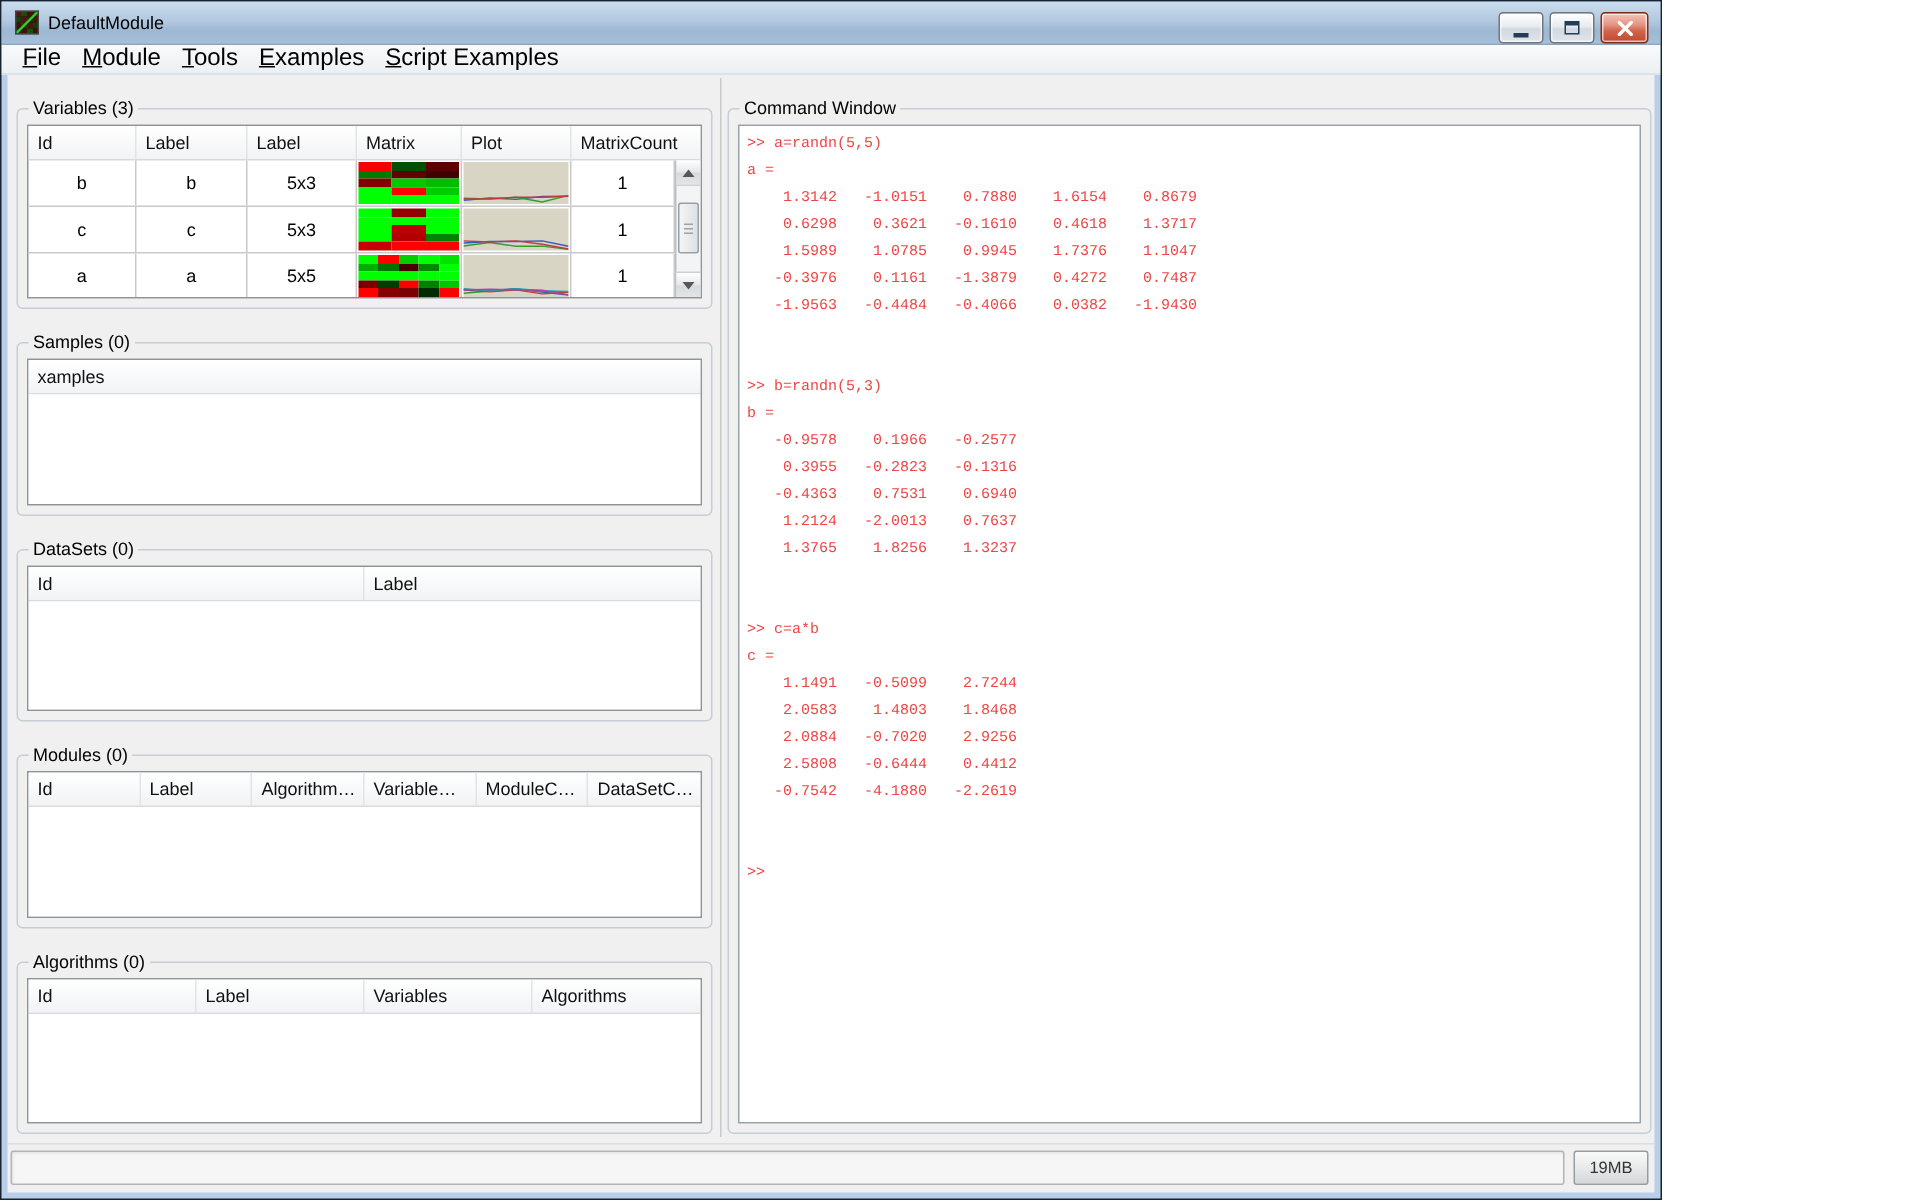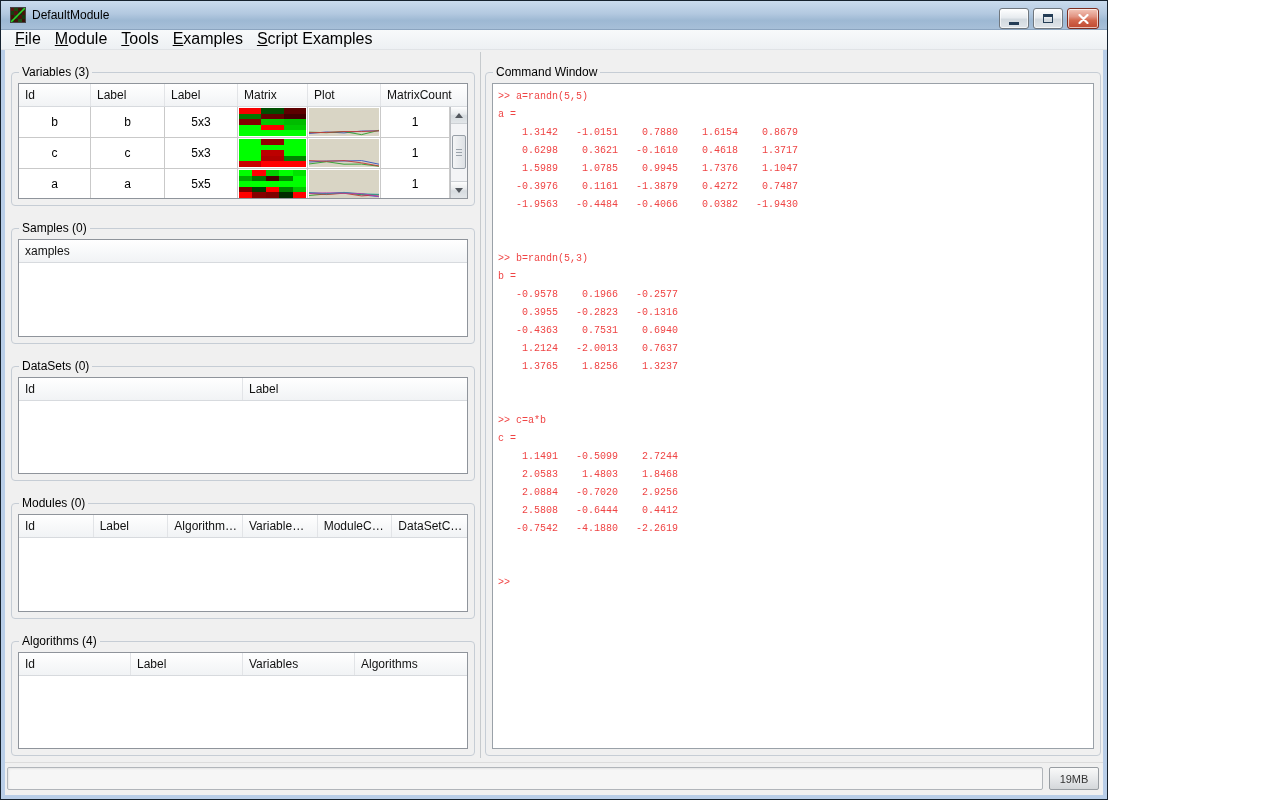--- a/index.html
+++ b/index.html
@@ -328,21 +328,21 @@
               <div class="th">AlgorithmC...</div>
               <div class="th">VariableCo...</div>
               <div class="th">ModuleCount</div>
               <div class="th">DataSetCo...</div>
             </div>
             <div class="tbody-empty"></div>
           </div>
         </div>
 
         <div class="gbox grow">
-          <span class="gbox-label">Algorithms (4)</span>
+          <span class="gbox-label">Algorithms (0)</span>
           <div class="tbl" style="height:100%;">
             <div class="thead c4">
               <div class="th">Id</div>
               <div class="th">Label</div>
               <div class="th">Variables</div>
               <div class="th">Algorithms</div>
             </div>
             <div class="tbody-empty"></div>
           </div>
         </div>

